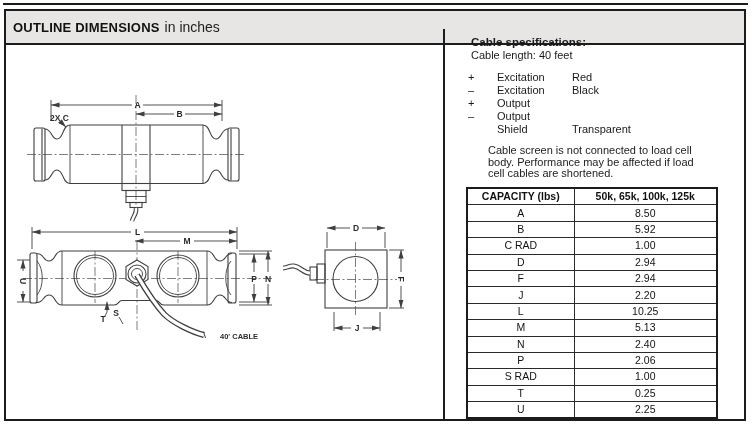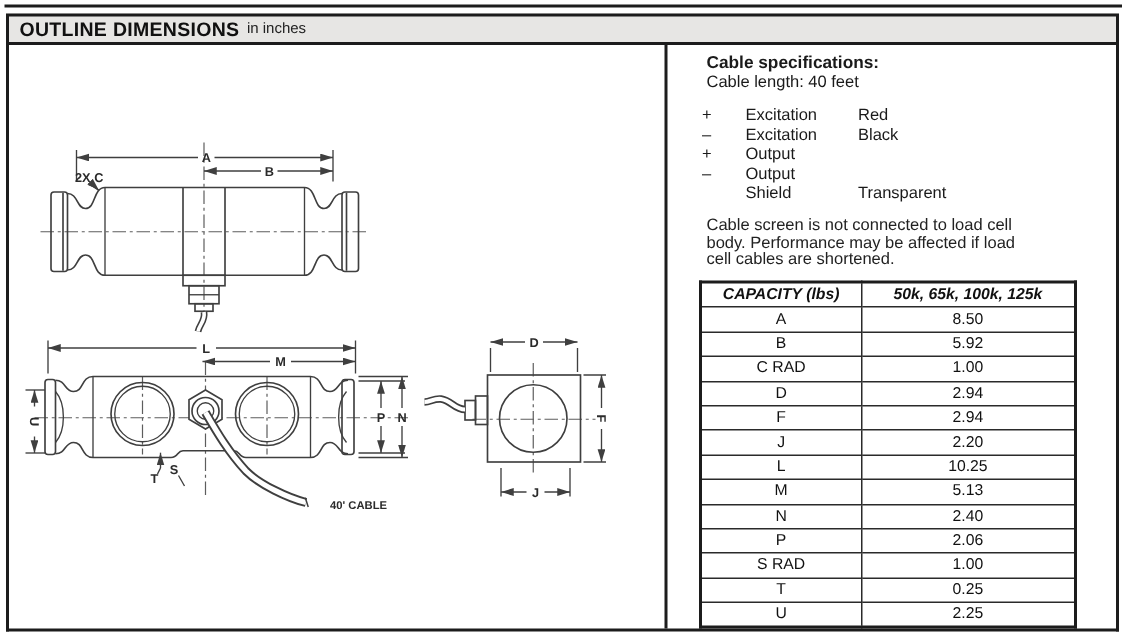--- a/index.html
+++ b/index.html
@@ -3,46 +3,46 @@
 <meta charset="utf-8">
 <style>
   html,body{margin:0;padding:0;background:#ffffff;}
   #page{position:relative;width:752px;height:425px;background:#fff;
         font-family:"Liberation Sans",sans-serif;color:#1a1a1a;overflow:hidden;}
 
   
   #top-rule{position:absolute;left:3px;top:3px;width:745px;height:2px;background:#1c1c1c;}
 
   
-  #header-bar{position:absolute;left:4px;top:9px;width:742px;height:21px;
+  #header-bar{position:absolute;left:4px;top:9px;width:742px;height:36px;
       background:#e7e6e4;border:2px solid #1c1c1c;box-sizing:border-box;
       display:flex;align-items:center;padding-left:7px;}
   #header-bar .title{font-weight:bold;font-size:13px;letter-spacing:.2px;color:#111;}
-  #header-bar .subtitle{font-weight:normal;font-size:10px;margin-left:5px;color:#222;}
+  #header-bar .subtitle{font-weight:normal;font-size:14px;margin-left:5px;color:#222;}
 
   
   #content{position:absolute;left:4px;top:29px;width:742px;height:392px;
       border:2px solid #1c1c1c;border-top:none;box-sizing:border-box;display:flex;}
   #drawings-pane{position:relative;width:437px;height:100%;}
   #right-pane{position:relative;flex:1;border-left:2px solid #1c1c1c;padding:6px 8px 0 23px;box-sizing:border-box;}
 
   
   .cs-heading{font-size:11.5px;font-weight:bold;margin-left:3px;line-height:14px;}
   .cs-length{font-size:11px;margin-left:3px;line-height:13px;}
   #wire-list{margin-top:9px;}
   .wire-row{display:grid;grid-template-columns:29px 75px auto;font-size:11px;line-height:13px;}
-  #cable-note{margin-left:3px;margin-top:9px;width:224px;font-size:11px;line-height:11.5px;color:#222;}
+  #cable-note{margin-left:20px;margin-top:9px;width:224px;font-size:11px;line-height:11.5px;color:#222;}
 
   
   #dim-table{position:absolute;left:21px;top:158px;width:250px;height:232px;
       border-collapse:collapse;table-layout:fixed;}
   #dim-table th,#dim-table td{border:1px solid #2a2a2a;text-align:center;vertical-align:middle;
       padding:0;height:15.4px;font-size:10.5px;line-height:11px;color:#111;}
   #dim-table{border:2px solid #1c1c1c;}
-  #dim-table th{font-weight:bold;font-size:10.5px;font-style:italic;}
+  #dim-table th{font-weight:bold;font-size:10.5px;}
   #dim-table col.c1{width:107px;} #dim-table col.c2{width:143px;}
 
   
   .dlbl{font-family:"Liberation Sans",sans-serif;font-size:8.5px;font-weight:bold;fill:#2b2b2b;}
   .dlbl-sm{font-family:"Liberation Sans",sans-serif;font-size:7.5px;font-weight:bold;fill:#2b2b2b;}
 </style>
 </head>
 <body>
 
 <div id="page">

